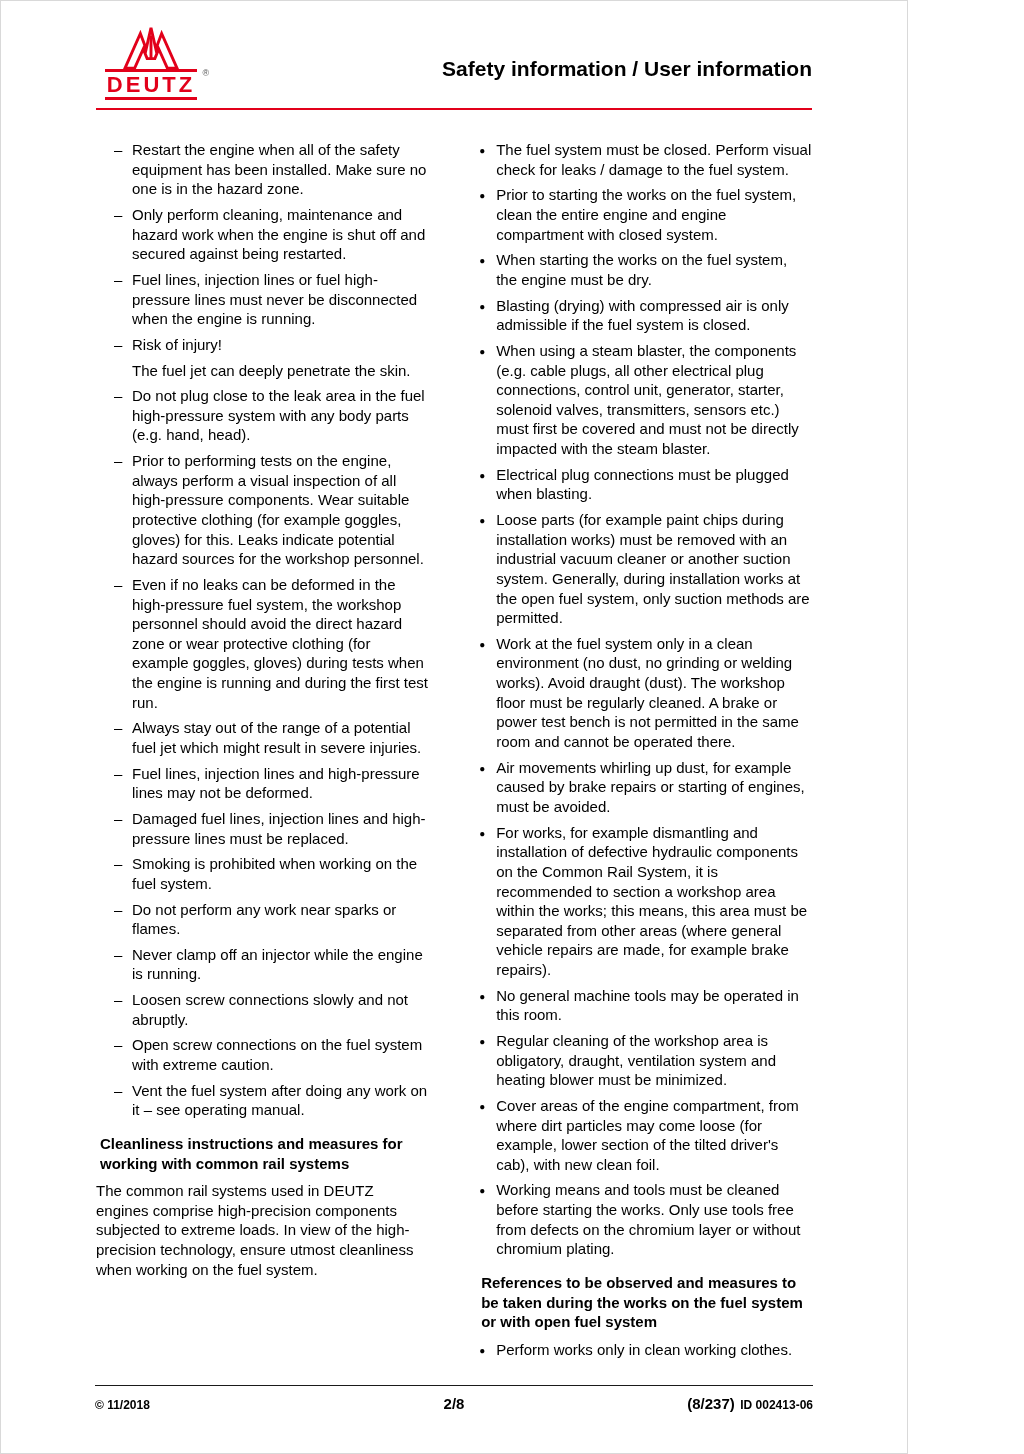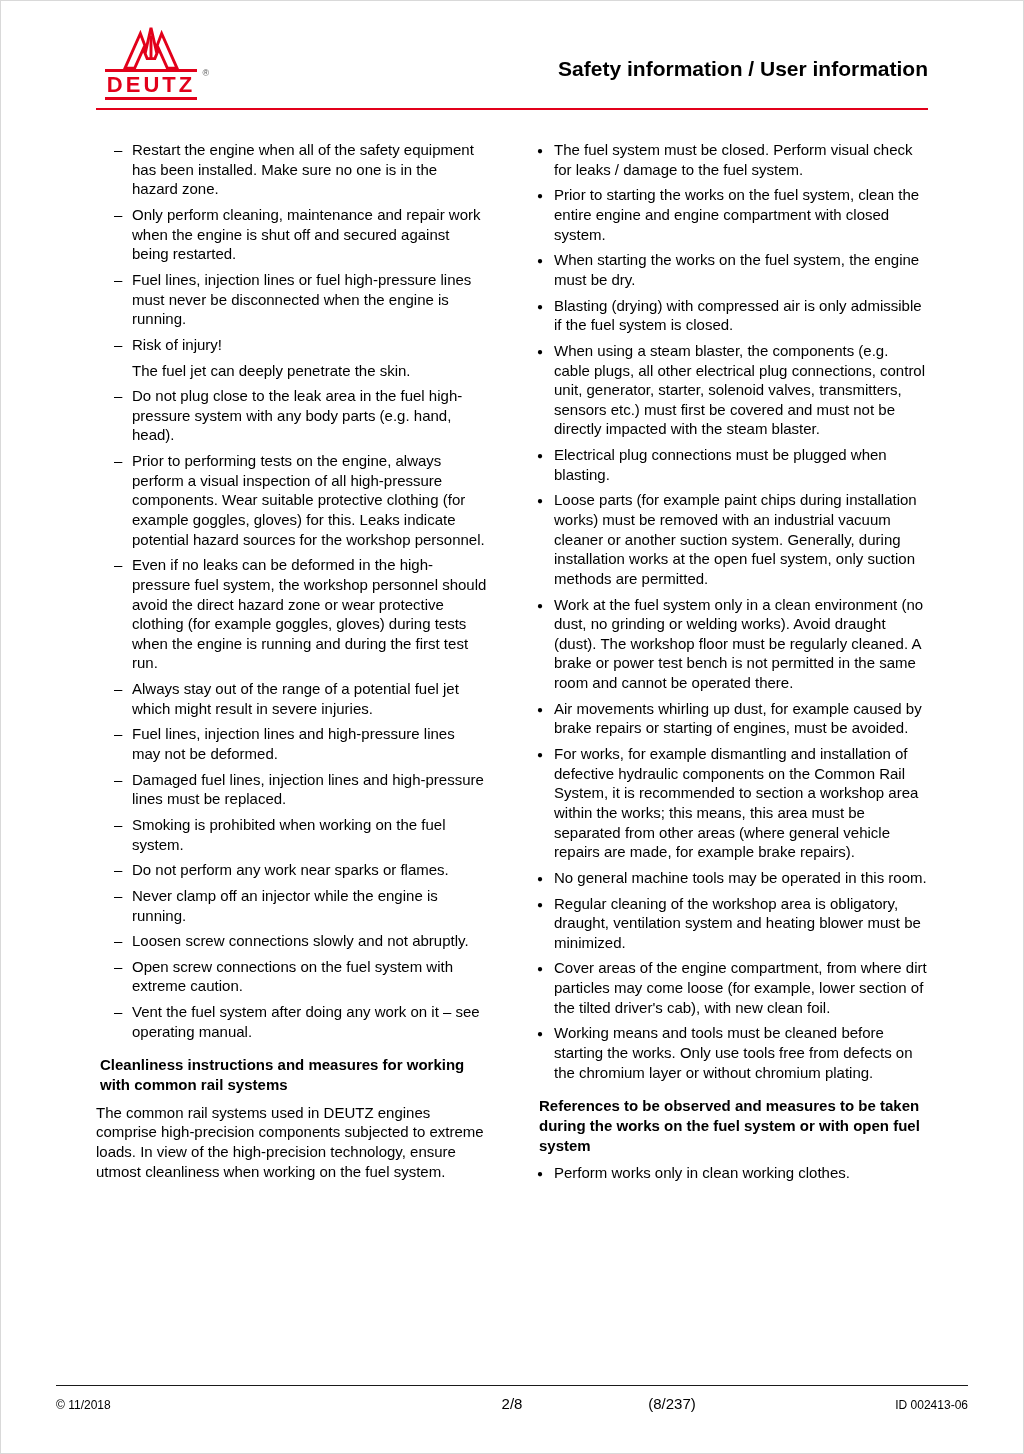--- a/index.html
+++ b/index.html
@@ -3,21 +3,21 @@
 <meta charset="utf-8">
 <style>
   html, body { margin: 0; padding: 0; background: #ffffff; }
   body {
     width: 1024px; height: 1454px;
     font-family: "Liberation Sans", sans-serif;
     color: #000;
   }
   .page {
     position: relative;
-    width: 1024px; height: 1454px;
+    width: 908px; height: 1454px;
     box-sizing: border-box;
     border: 1px solid #d9d9d9;
     background: #fff;
     overflow: hidden;
   }
   
   .header {
     display: flex;
     justify-content: space-between;
     align-items: flex-start;
@@ -72,21 +72,22 @@
     font-size: 15px;
     font-weight: bold;
     margin: 14px 0 8px 4px;
     line-height: 1.31;
   }
   .col-paragraph { margin: 4px 0 10px 0; }
   
   .footer {
     position: absolute;
     left: 0; right: 0; top: 1384px;
-    padding: 0 55px;
+    padding: 0 94px;
+    font-weight: bold;
   }
   .footer-rule { height: 1px; background: #1a1a1a; margin-bottom: 9px; }
   .footer-row { position: relative; height: 22px; }
   .f-left  { position: absolute; left: 0; top: 3px; font-size: 12px; }
   .f-center{ position: absolute; left: 50%; transform: translateX(-50%); top: 0; font-size: 15px; }
   .f-mid   { position: absolute; left: 616px; transform: translateX(-50%); top: 0; font-size: 15px; }
   .f-right { position: absolute; right: 0; top: 3px; font-size: 12px; }
 </style>
 </head>
 <body>
@@ -112,21 +113,21 @@
   <div class="columns">
 
     <section class="col-left">
       <ul class="dash-list">
         <li>
             <span class="marker">–</span>
             <div>Restart the engine when all of the safety equipment has been installed. Make sure no one is in the hazard zone.</div>
           </li>
         <li>
             <span class="marker">–</span>
-            <div>Only perform cleaning, maintenance and repair work when the engine is shut off and secured against being restarted.</div>
+            <div>Only perform cleaning, maintenance and hazard work when the engine is shut off and secured against being restarted.</div>
           </li>
         <li>
             <span class="marker">–</span>
             <div>Fuel lines, injection lines or fuel high-pressure lines must never be disconnected when the engine is running.</div>
           </li>
         <li>
             <span class="marker">–</span>
             <div>Risk of injury!</div>
             <div class="li-sub">The fuel jet can deeply penetrate the skin.</div>
           </li>

